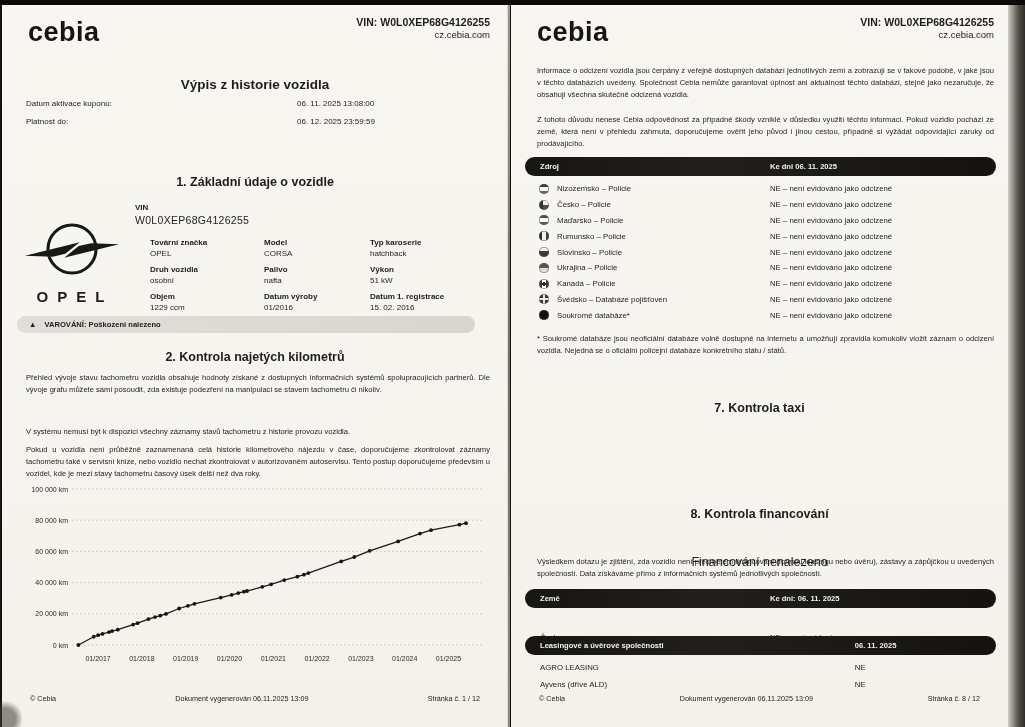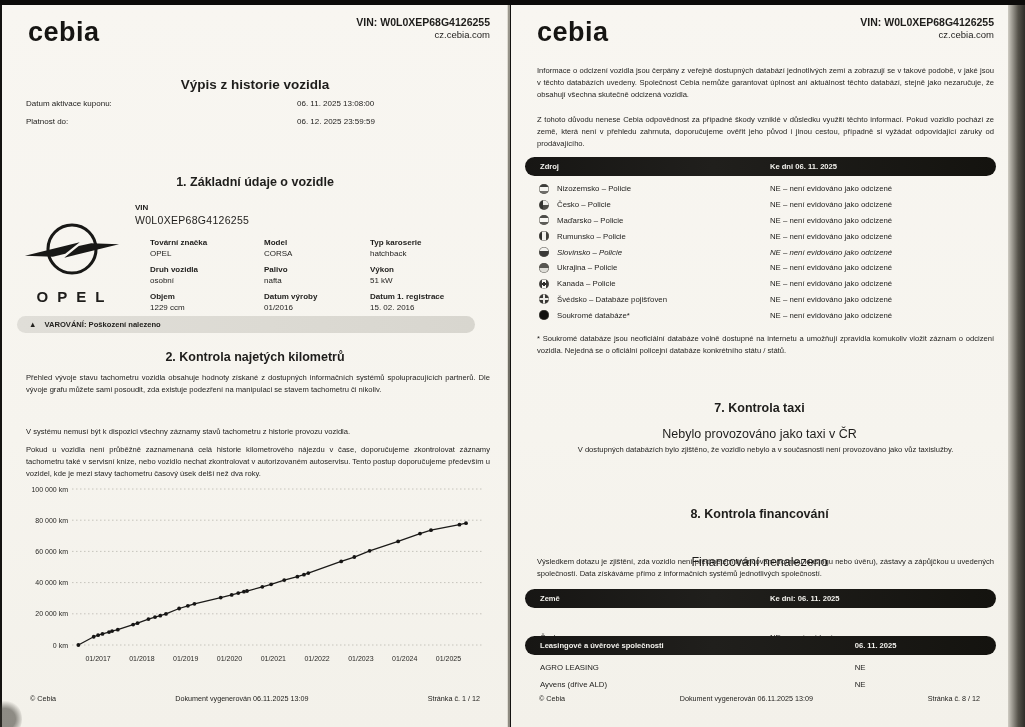--- a/index.html
+++ b/index.html
@@ -276,21 +276,21 @@
       <div class="t-row" style="height: 15.8px;">
         <span class="flag flag-hu"></span>
         <span class="src">Maďarsko – Policie</span>
         <span class="res" style="left: 52%;">NE – není evidováno jako odcizené</span>
       </div>
       <div class="t-row" style="height: 15.8px;">
         <span class="flag flag-ro"></span>
         <span class="src">Rumunsko – Policie</span>
         <span class="res" style="left: 52%;">NE – není evidováno jako odcizené</span>
       </div>
-      <div class="t-row" style="height: 15.8px; font-style: italic;">
+      <div class="t-row" style="height: 15.8px;">
         <span class="flag flag-si"></span>
         <span class="src">Slovinsko – Policie</span>
         <span class="res" style="left: 52%;">NE – není evidováno jako odcizené</span>
       </div>
       <div class="t-row" style="height: 15.8px;">
         <span class="flag flag-ua"></span>
         <span class="src">Ukrajina – Policie</span>
         <span class="res" style="left: 52%;">NE – není evidováno jako odcizené</span>
       </div>
       <div class="t-row" style="height: 15.8px;">
@@ -306,22 +306,20 @@
       <div class="t-row" style="height: 15.8px;">
         <span class="flag flag-private"></span>
         <span class="src">Soukromé databáze*</span>
         <span class="res" style="left: 52%;">NE – není evidováno jako odcizené</span>
       </div>
     </div>
 
   <div class="para" style="top:328px;left:26px;right:14px;">* Soukromé databáze jsou neoficiální databáze volně dostupné na internetu a umožňují zpravidla komukoliv vložit záznam o odcizení vozidla. Nejedná se o oficiální policejní databáze konkrétního státu / států.</div>
 
   <div class="sec-title" style="top:396px;">7. Kontrola taxi</div>
-  <div class="sec-result" style="top:422px;">Nebylo provozováno jako taxi v ČR</div>
-  <div class="sec-note" style="top:440px;left:26px;right:14px;">V dostupných databázích bylo zjištěno, že vozidlo nebylo a v současnosti není provozováno jako vůz taxislužby.</div>
 
   <div class="sec-title" style="top:502px;">8. Kontrola financování</div>
   <div class="sec-result" style="top:550px;">Financování nenalezeno</div>
   <div class="para" style="top:551px;left:26px;right:14px;">Výsledkem dotazu je zjištění, zda vozidlo není předmětem financování (formou leasingu nebo úvěru), zástavy a zápůjčkou u uvedených společností. Data získáváme přímo z informačních systémů jednotlivých společností.</div>
 
   <div class="black-bar" style="top:584px;">
     <span class="c1">Země</span>
     <span class="c2" style="left:52%;">Ke dni: 06. 11. 2025</span>
   </div>
   <div class="tbl-rows" style="top:624px;">

